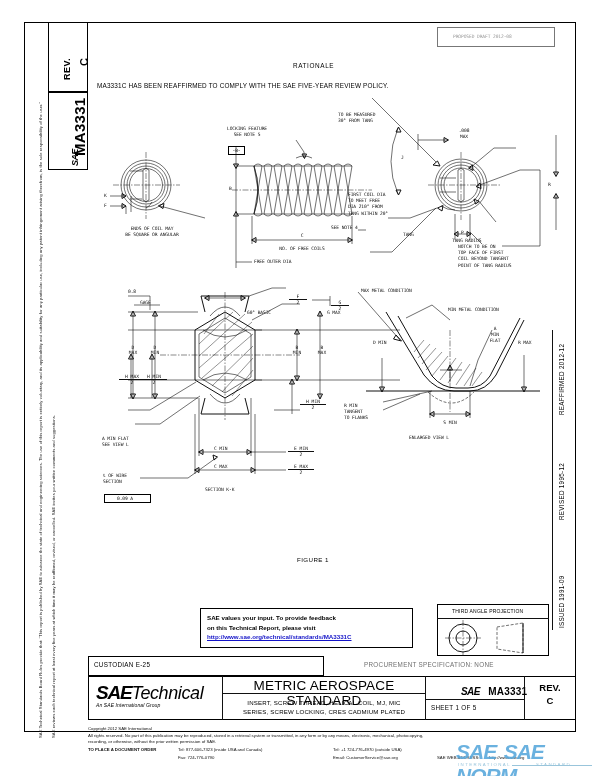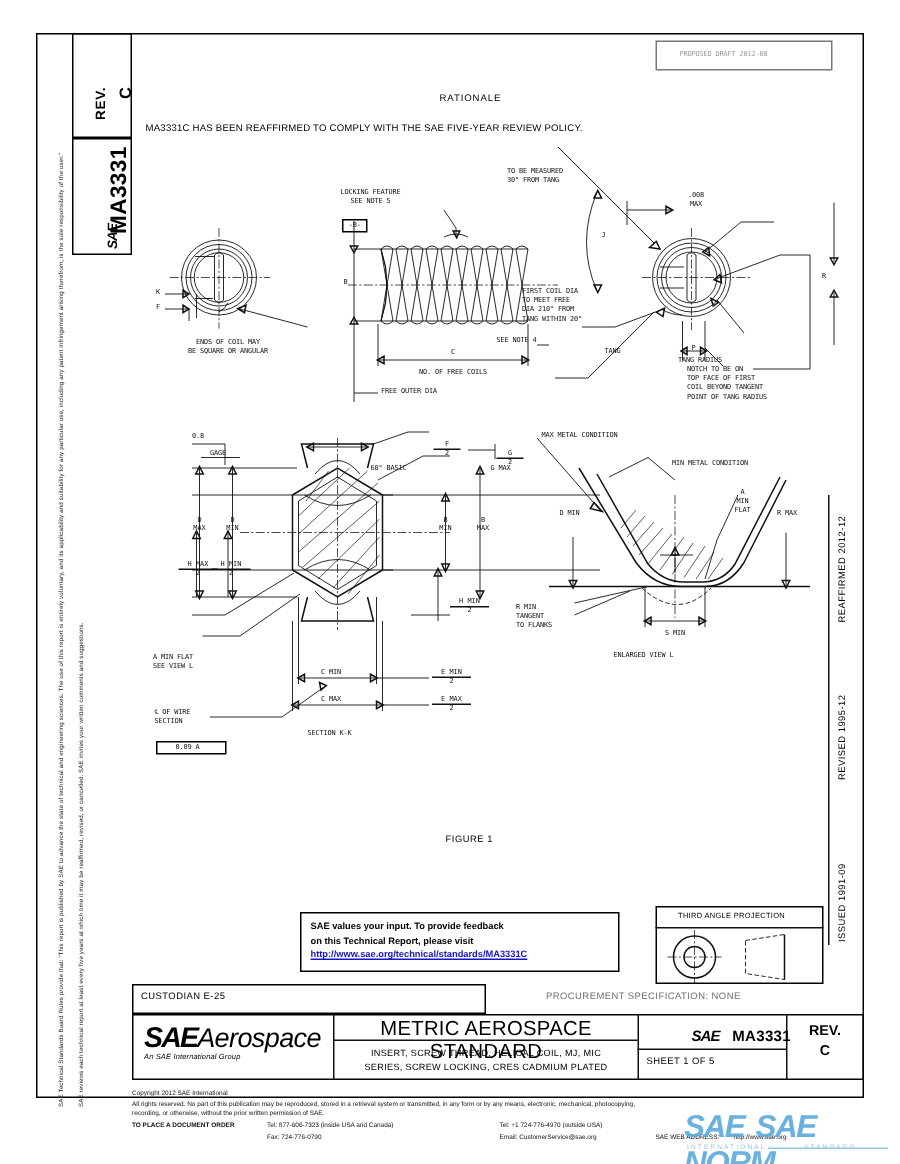--- a/index.html
+++ b/index.html
@@ -476,21 +476,21 @@
   <div class="abs tb-small" style="left:364px;top:661px;color:#6f6f6f;">PROCUREMENT SPECIFICATION: NONE</div>
 
   <div class="bx" style="left:88px;top:676px;width:488px;height:44px;"></div>
   <div class="abs" style="left:222px;top:676px;width:1.4px;height:44px;background:#111;"></div>
   <div class="abs" style="left:425px;top:676px;width:1.4px;height:44px;background:#111;"></div>
   <div class="abs" style="left:524px;top:676px;width:1.4px;height:44px;background:#111;"></div>
   <div class="abs" style="left:222px;top:693px;width:203px;height:1.2px;background:#111;"></div>
   <div class="abs" style="left:425px;top:699px;width:99px;height:1.2px;background:#111;"></div>
 
   <div class="abs" style="left:96px;top:682px;">
-    <span class="sae-logo-txt">SAE</span><span class="aero-txt">Aerospace</span>
+    <span class="sae-logo-txt">SAE</span><span class="aero-txt">Technical</span>
     <div class="sae-sub" style="margin-top:-2px;">An SAE International Group</div>
   </div>
 
   <div class="abs tb-title" style="left:224px;top:678px;width:200px;">METRIC AEROSPACE STANDARD</div>
   <div class="abs tb-desc" style="left:224px;top:698px;width:200px;">
     <div>INSERT, SCREW THREAD, HELICAL COIL, MJ, MIC</div>
     <div>SERIES, SCREW LOCKING, CRES CADMIUM PLATED</div>
   </div>
 
   <div class="abs" style="left:431px;top:681px;margin-left:30px;">

